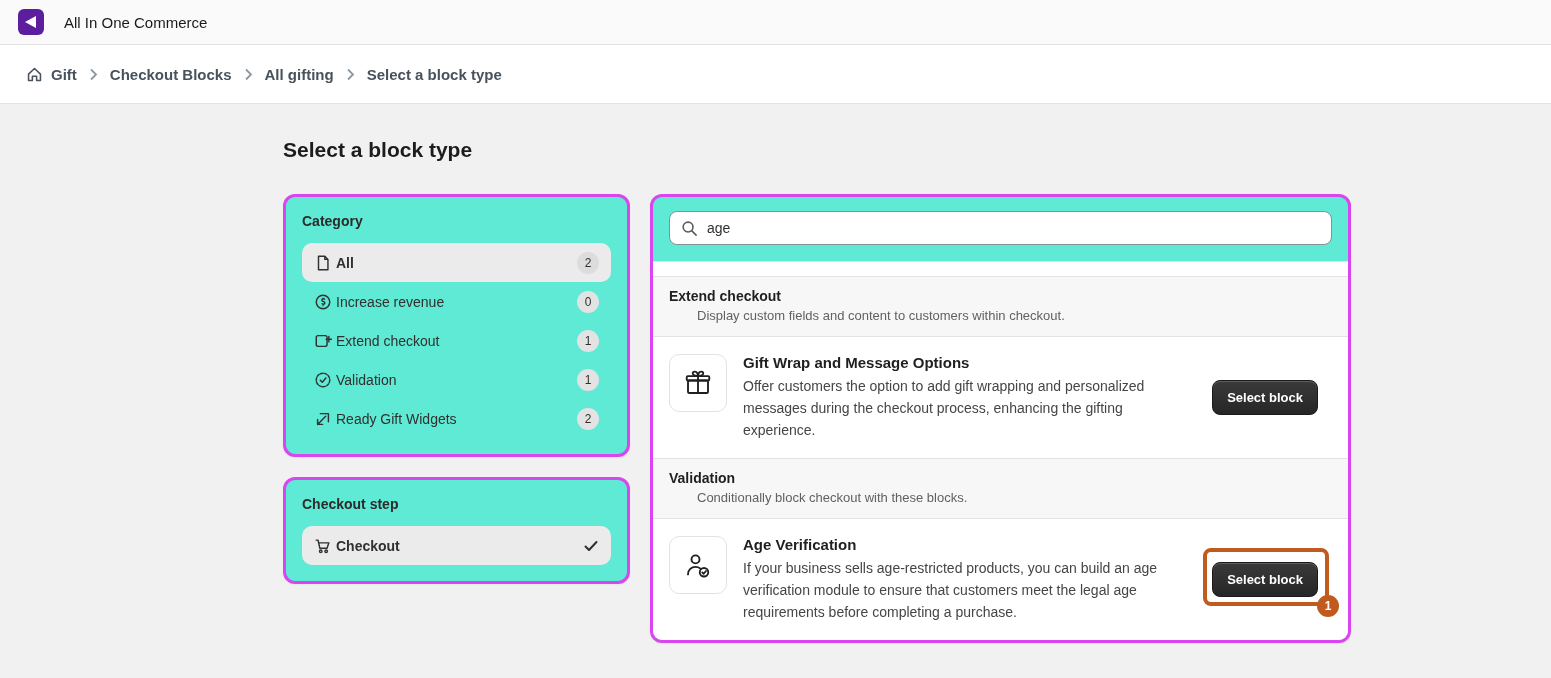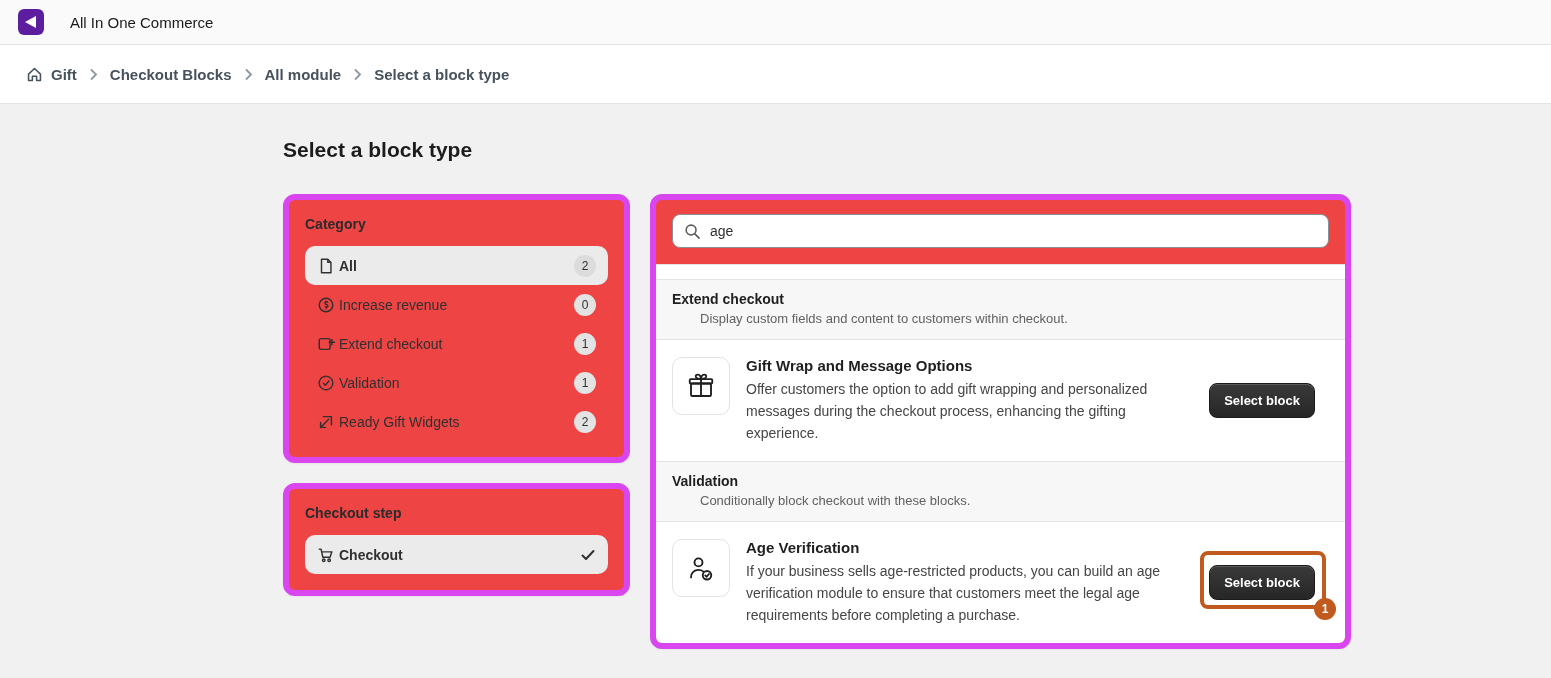--- a/index.html
+++ b/index.html
@@ -12,21 +12,21 @@
   }
 
   
   .topbar {
     height: 45px;
     background: #fafafa;
     border-bottom: 1px solid #e3e3e3;
     display: flex;
     align-items: center;
     padding: 0 18px;
-    gap: 26px;
+    gap: 20px;
   }
   .app-logo {
     width: 26px; height: 26px;
     border-radius: 6px;
     background: #5c1e9e;
     display: flex; align-items: center; justify-content: center;
     flex: 0 0 auto;
   }
   .app-name { font-size: 15px; color: #1a1a1a; }
 
@@ -57,22 +57,22 @@
     font-size: 21px;
     font-weight: bold;
     color: #1c1c1c;
     margin-bottom: 32px;
   }
   .columns { display: flex; gap: 20px; width: 1068px; }
   .left-col { width: 347px; flex: 0 0 347px; display: flex; flex-direction: column; gap: 20px; }
   .right-col { flex: 1; }
 
   .card {
-    background: #ef4444;
-    border: 6px solid #d946ef;
+    background: #5eead4;
+    border: 3px solid #d946ef;
     border-radius: 12px;
     box-shadow: 0 1px 2px rgba(0,0,0,0.05);
   }
 
   
   .panel { padding: 16px; }
   .panel-title { font-size: 14px; font-weight: bold; margin-bottom: 14px; color: #2b2b2b; }
   .cat-item {
     display: flex; align-items: center; gap: 4px;
     height: 39px; padding: 0 12px;
@@ -204,21 +204,21 @@
     <svg width="9" height="13" viewBox="0 0 9 13" fill="none" stroke="#8d979f" stroke-width="1.8">
         <path d="M2 1.5 L7 6.5 L2 11.5"></path>
       </svg>
   </span>
   <span class="crumb">Checkout Blocks</span>
   <span class="crumb-sep">
     <svg width="9" height="13" viewBox="0 0 9 13" fill="none" stroke="#8d979f" stroke-width="1.8">
         <path d="M2 1.5 L7 6.5 L2 11.5"></path>
       </svg>
   </span>
-  <span class="crumb">All module</span>
+  <span class="crumb">All gifting</span>
   <span class="crumb-sep">
     <svg width="9" height="13" viewBox="0 0 9 13" fill="none" stroke="#8d979f" stroke-width="1.8">
         <path d="M2 1.5 L7 6.5 L2 11.5"></path>
       </svg>
   </span>
   <span class="crumb current">Select a block type</span>
 </nav>
 
 <main class="main">
   <h1 class="page-title">Select a block type</h1>

